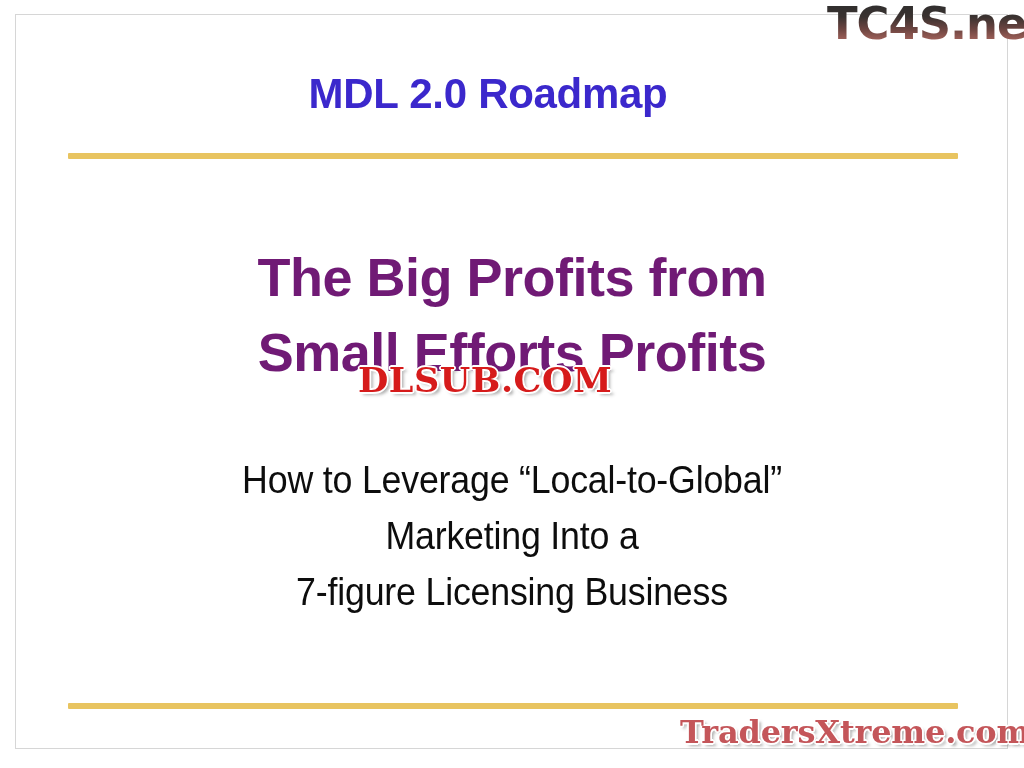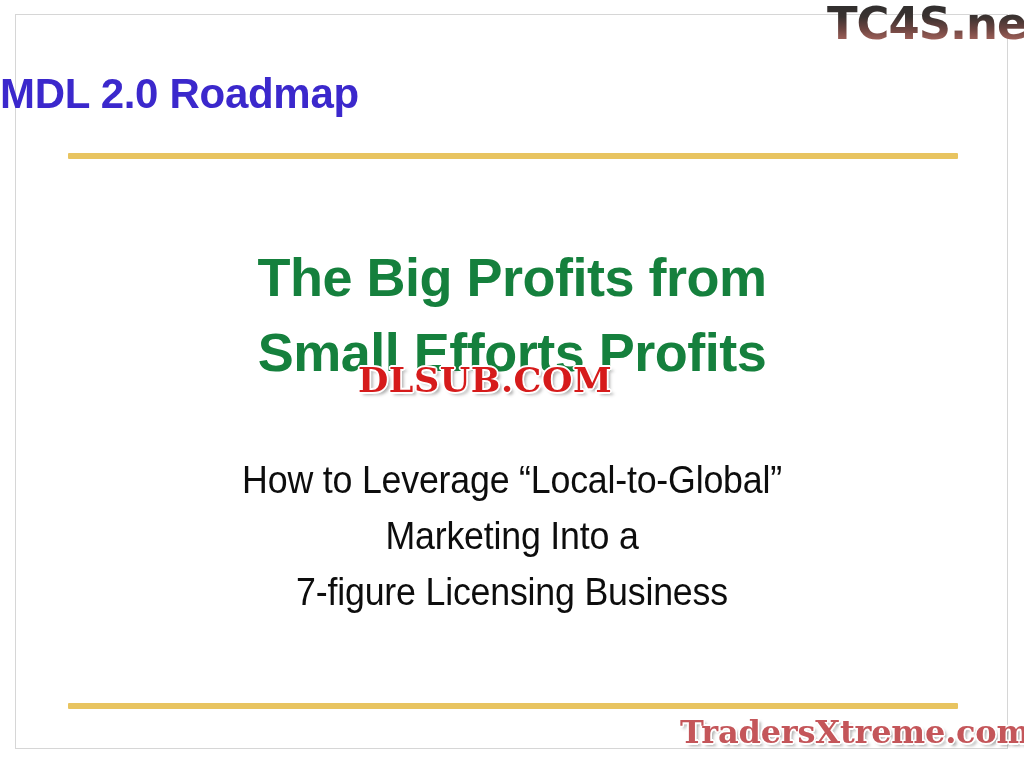--- a/index.html
+++ b/index.html
@@ -35,21 +35,21 @@
     border: 1px solid #d6d6d6;
     background: #ffffff;
   }
 
   
   #slide-title {
     position: absolute;
     left: 0;
     top: 72px;
     width: 976px;
-    text-align: left;
+    text-align: center;
     font-family: "Liberation Sans", sans-serif;
     font-weight: bold;
     font-size: 42px;
     letter-spacing: -0.3px;
     color: #3b28cc;
     line-height: 1.05;
     white-space: nowrap;
   }
 
   
@@ -69,21 +69,21 @@
     position: absolute;
     left: 0;
     top: 240px;
     width: 1024px;
     text-align: center;
     font-family: "Liberation Sans", sans-serif;
     font-weight: bold;
     font-size: 54px;
     line-height: 1.38;
     letter-spacing: -0.5px;
-    color: #15803d;
+    color: #701a75;
     white-space: nowrap;
   }
   #headline .hl-line { display: block; }
 
   
   #subtitle {
     position: absolute;
     left: 0;
     top: 452px;
     width: 1024px;

